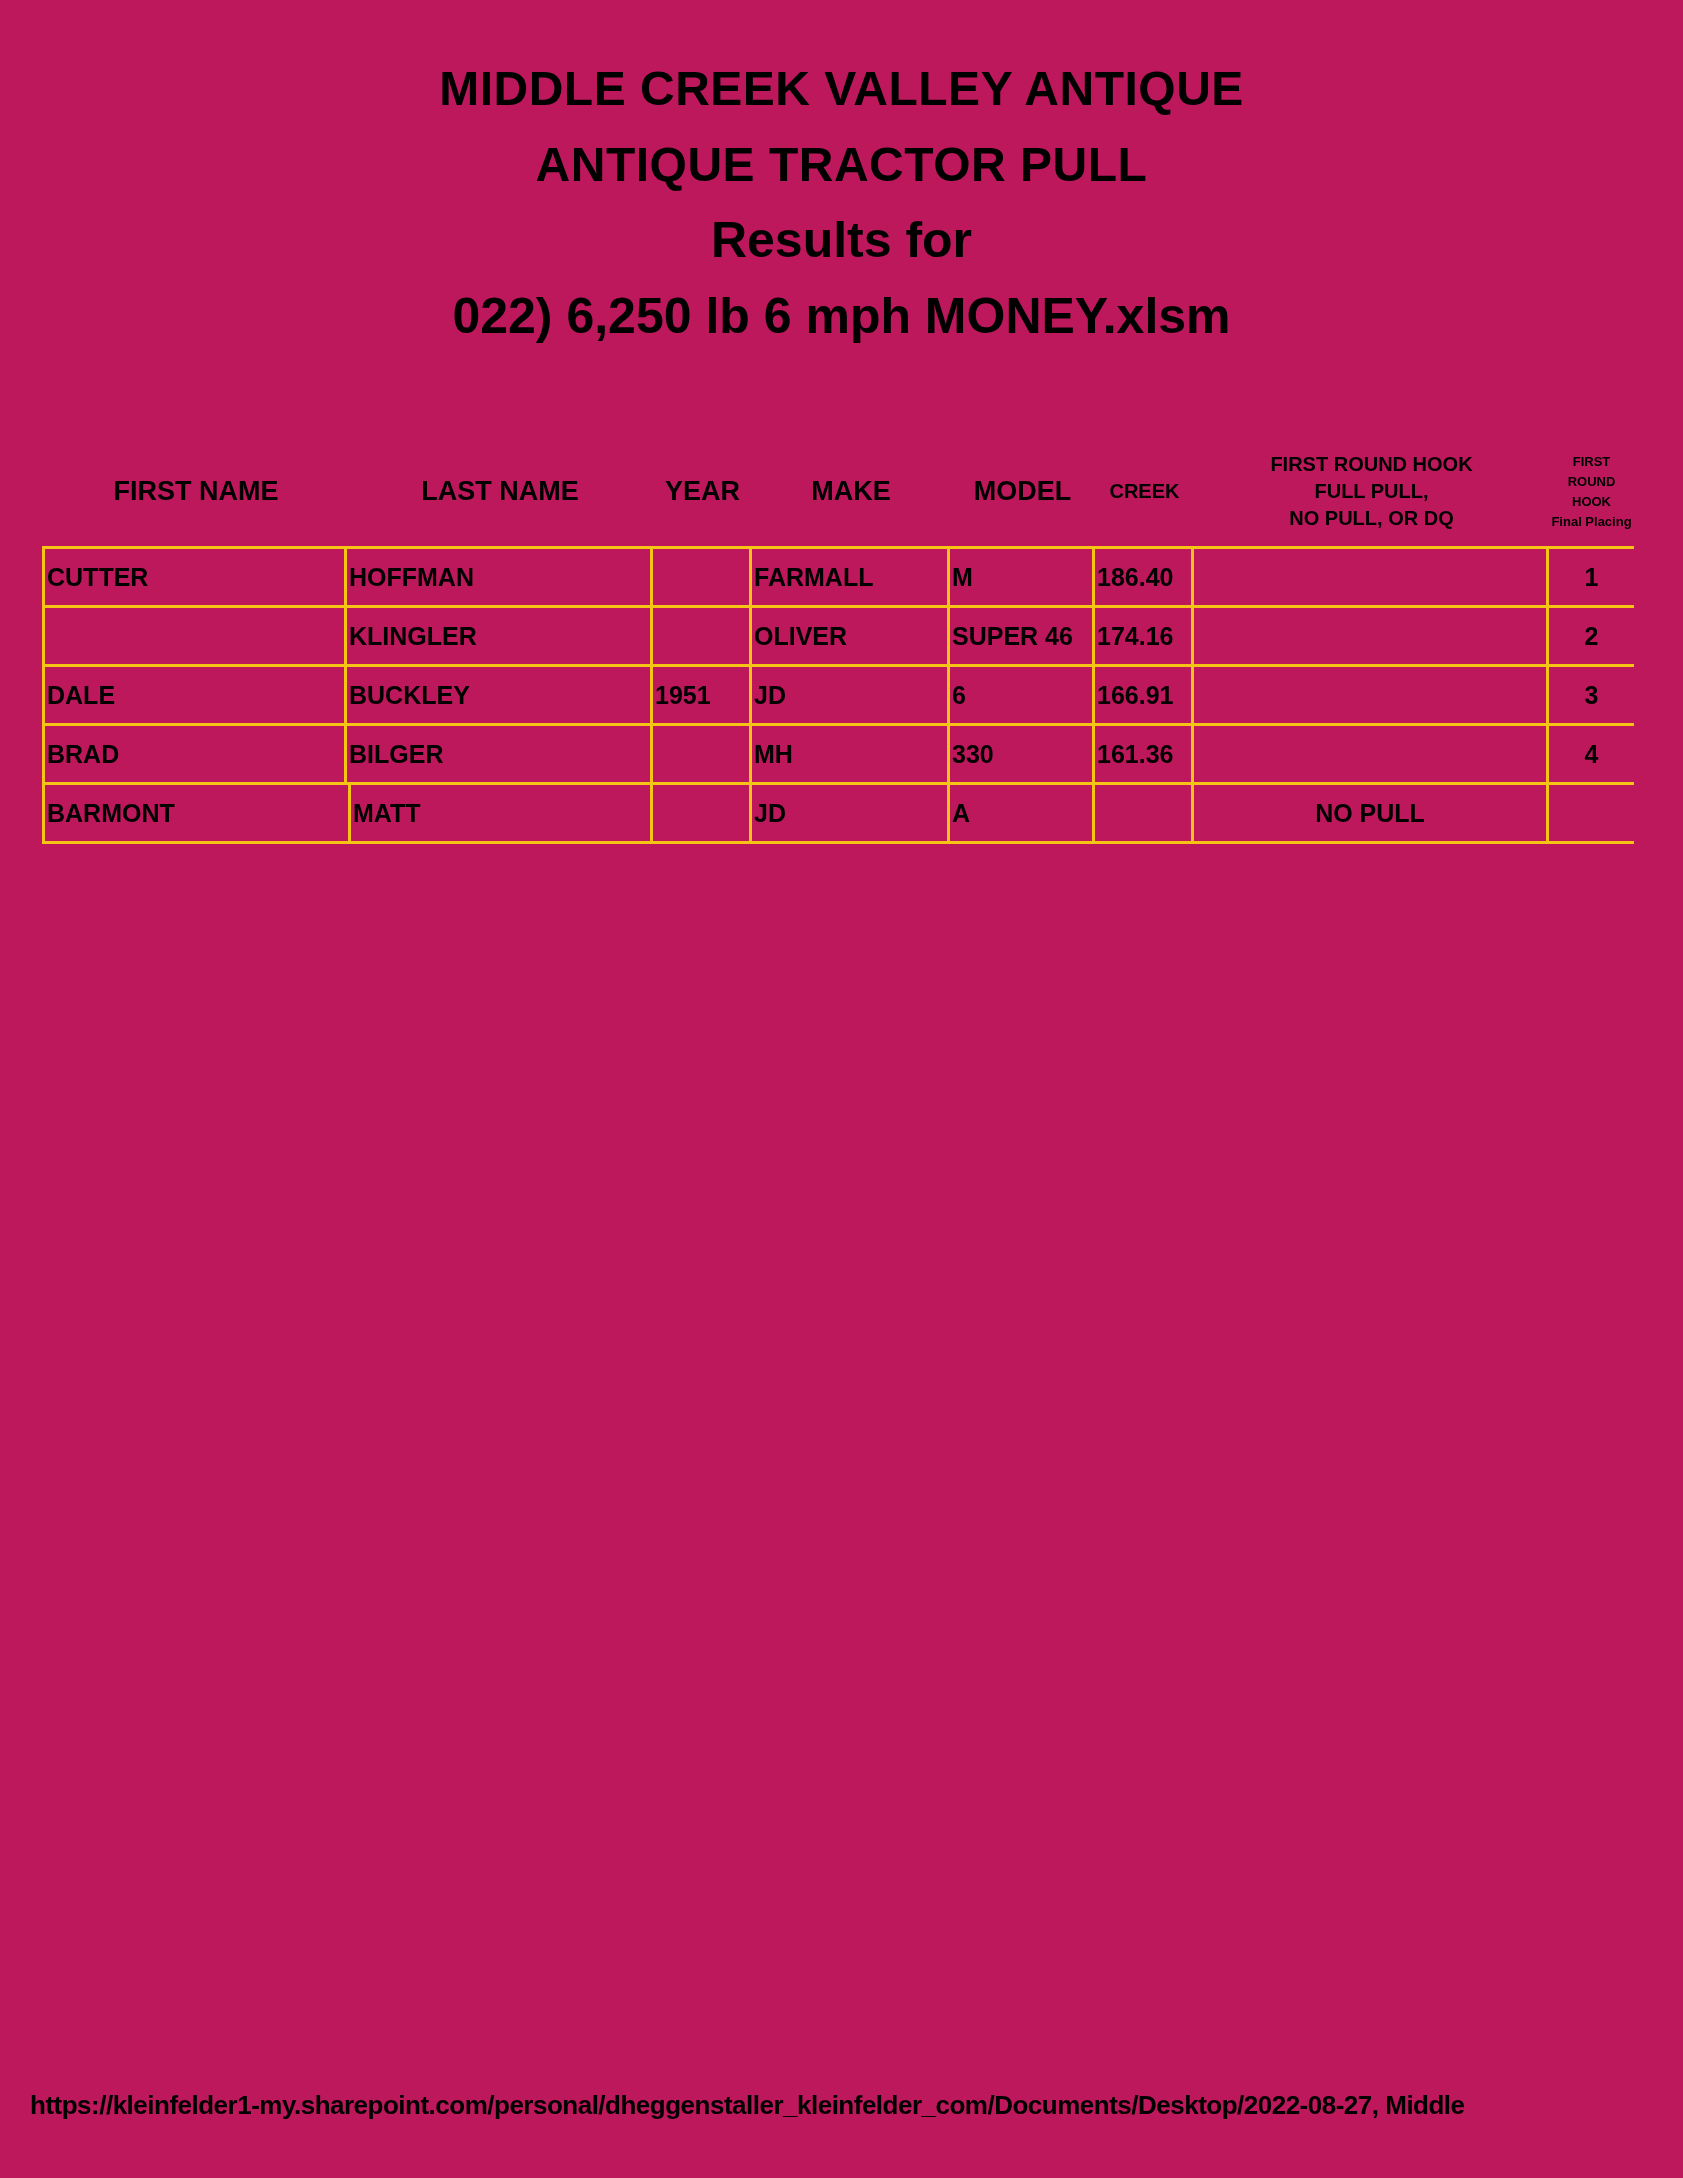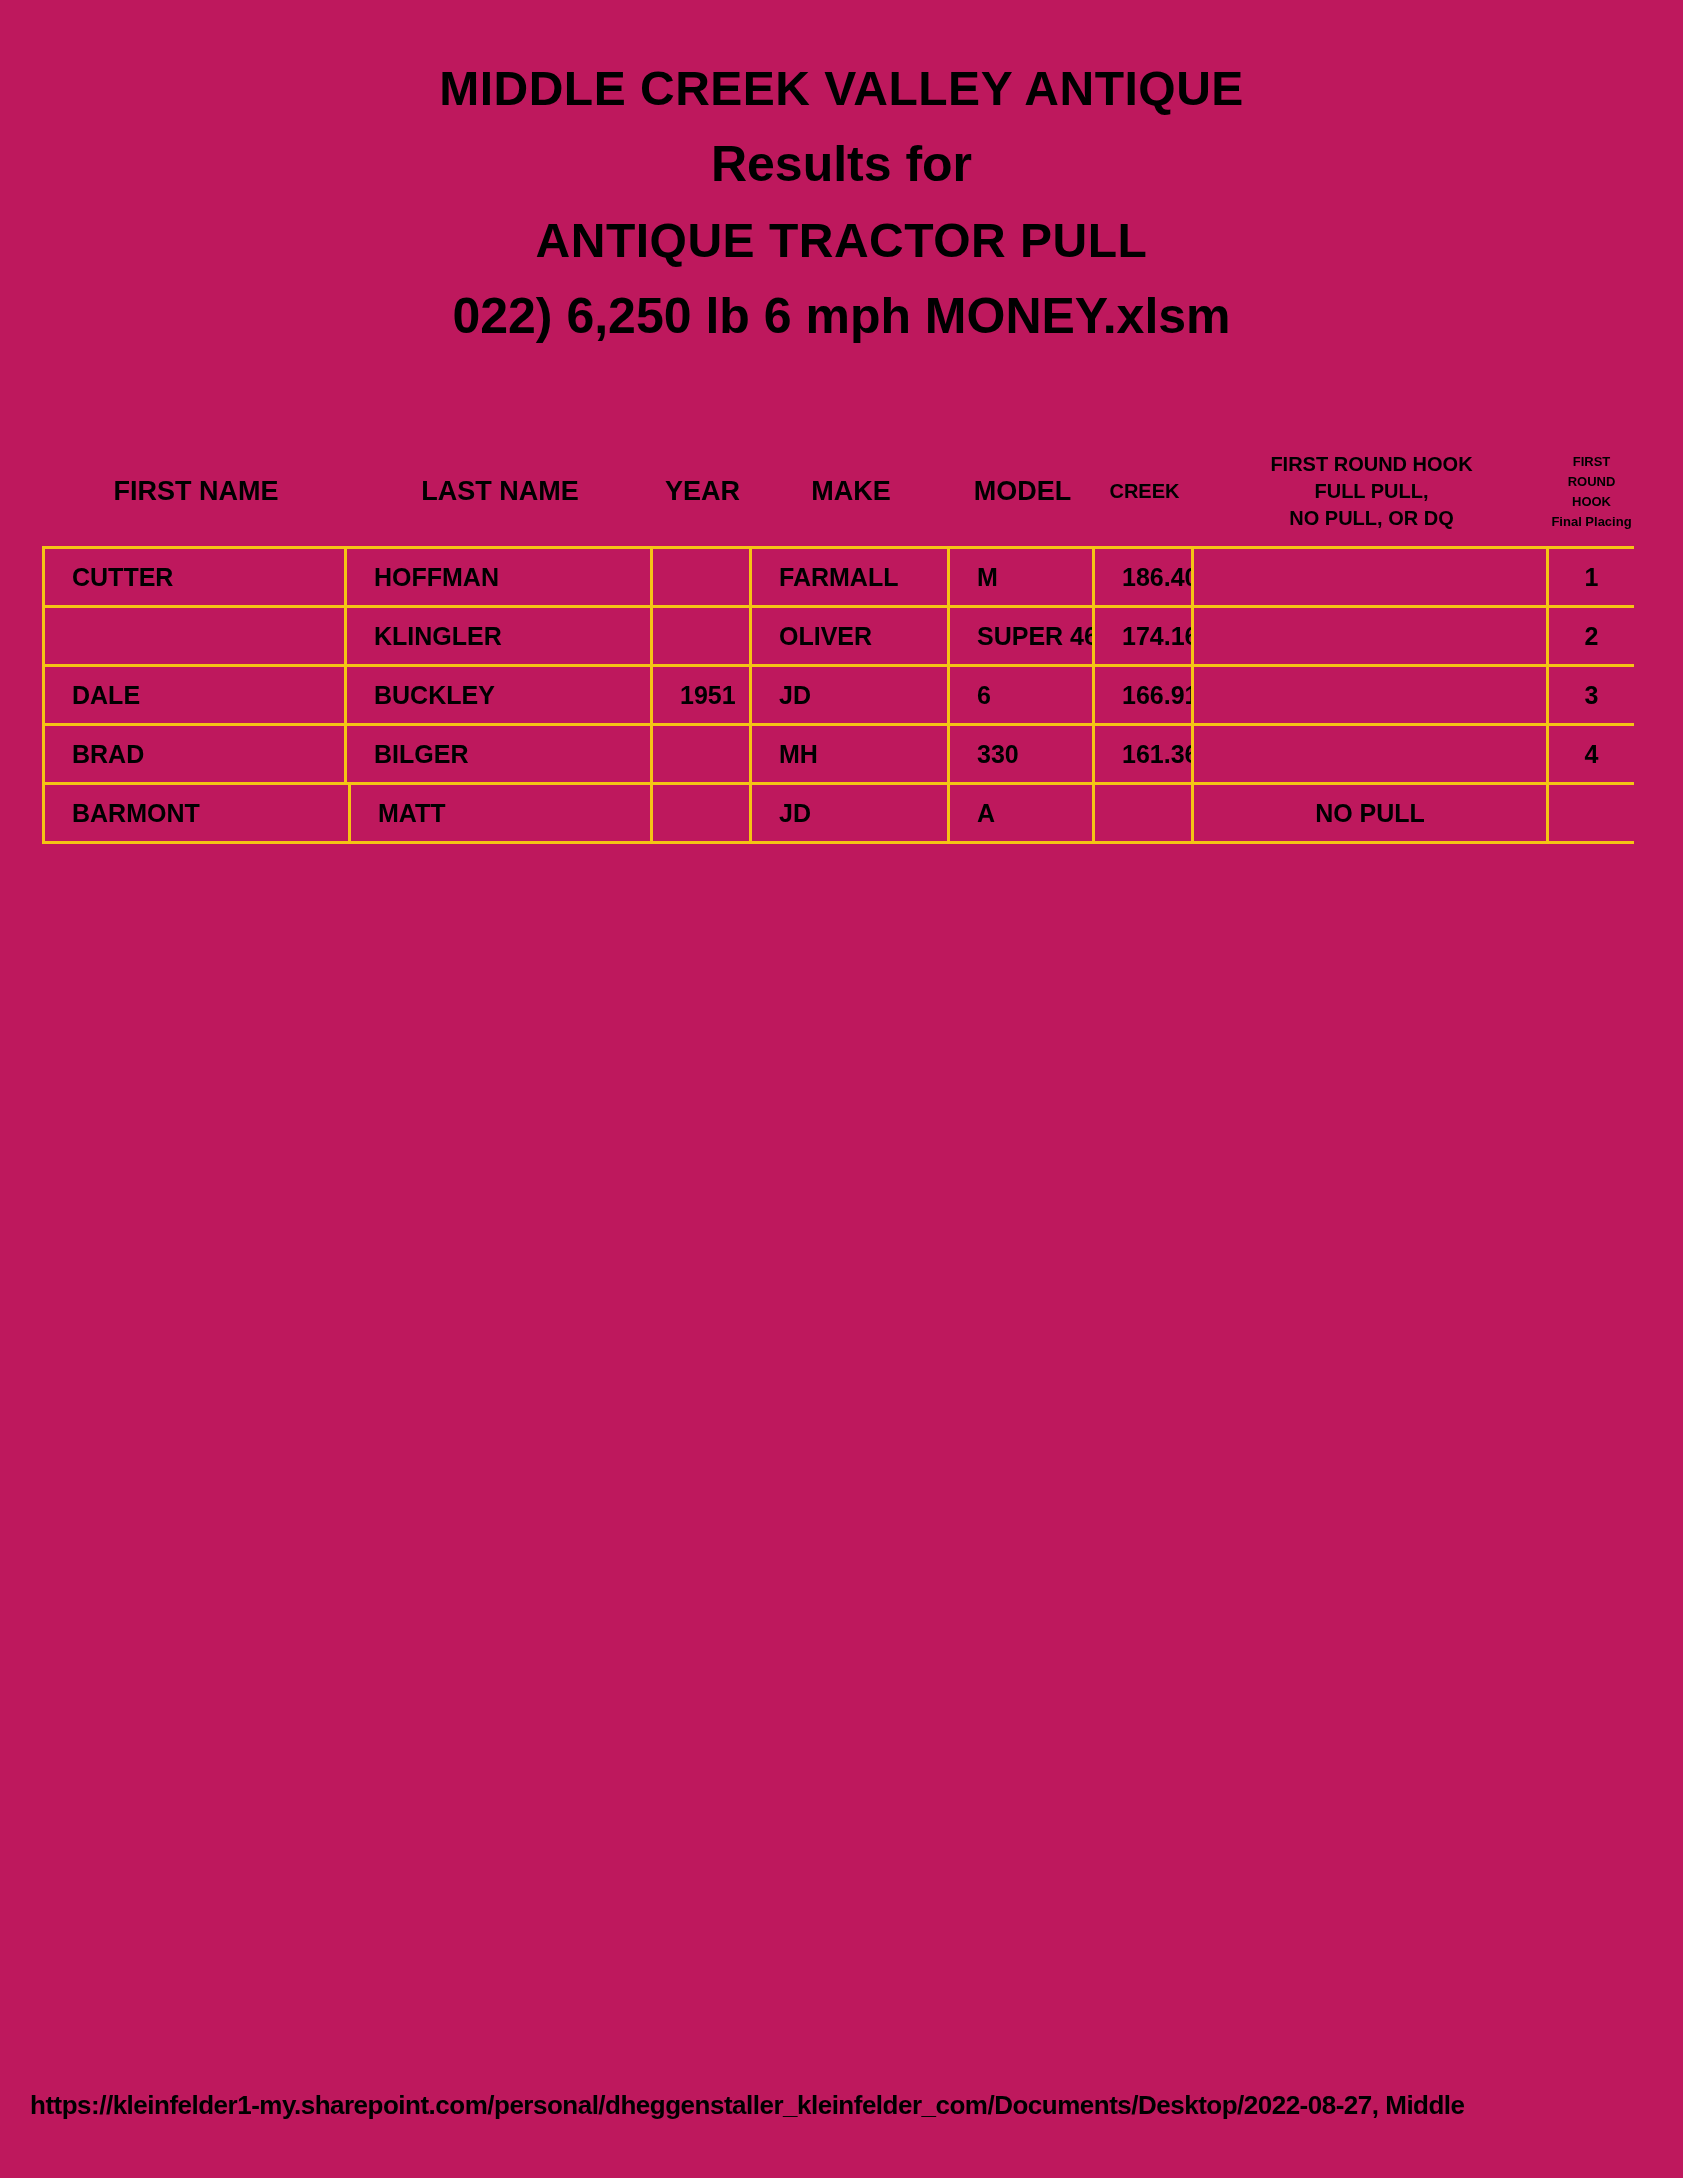--- a/index.html
+++ b/index.html
@@ -30,21 +30,21 @@
   .tbl {
     position:absolute; left:42px; top:546px; width:1592px;
     border-top:3px solid var(--gold);
   }
   .trow {
     display:flex; height:59px; box-sizing:border-box;
     border-bottom:3px solid var(--gold); border-left:3px solid var(--gold);
   }
   .tcell {
     flex-shrink:0; box-sizing:border-box; height:100%;
-    display:flex; align-items:center; padding-left:27px;
+    display:flex; align-items:center; padding-left:2px;
     font-size:25px; border-right:3px solid var(--gold);
     overflow:hidden; white-space:nowrap;
   }
   .tcell.center { justify-content:center; padding-left:0; }
   .tcell.open { border-right:none; }
 
   
   .w-first   { width:302px; }
   .w-last    { width:306px; }
   .w-year    { width:99px; }
@@ -60,22 +60,22 @@
     font-size:26px; line-height:37px; letter-spacing:-0.5px; white-space:pre;
   }
 </style>
 </head>
 <body>
 
 <div class="page">
 
   <div class="title-block">
     <div class="title-line t-caps">MIDDLE CREEK VALLEY ANTIQUE</div>
+    <div class="title-line t-caps">ANTIQUE TRACTOR PULL</div>
     <div class="title-line t-mixed">Results for</div>
-    <div class="title-line t-caps">ANTIQUE TRACTOR PULL</div>
     <div class="title-line t-mixed">022) 6,250 lb 6 mph MONEY.xlsm</div>
   </div>
 
   <div class="thead">
     <div class="hcell w-first">FIRST NAME</div>
     <div class="hcell w-last">LAST NAME</div>
     <div class="hcell w-year">YEAR</div>
     <div class="hcell w-make">MAKE</div>
     <div class="hcell w-model">MODEL</div>
     <div class="hcell w-feet small">CREEK</div>

